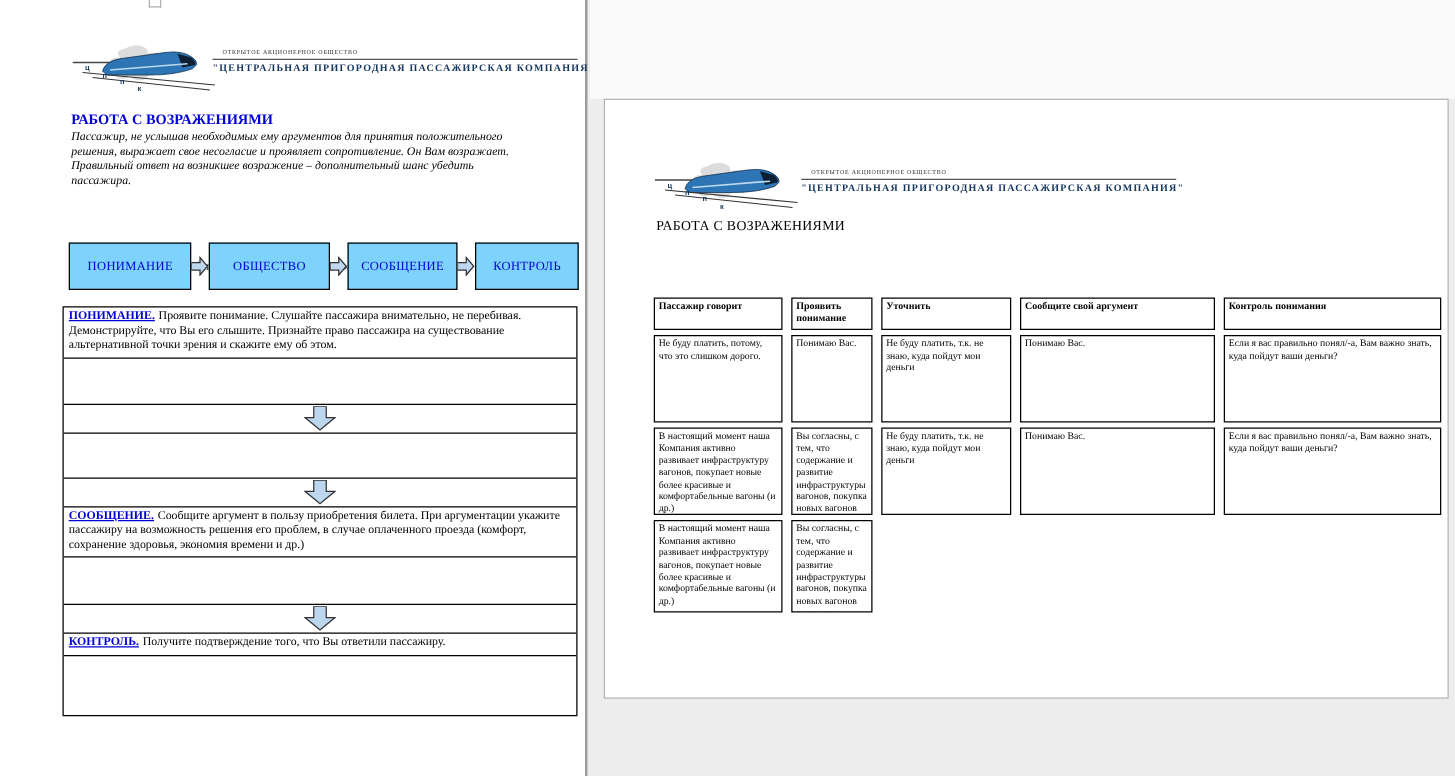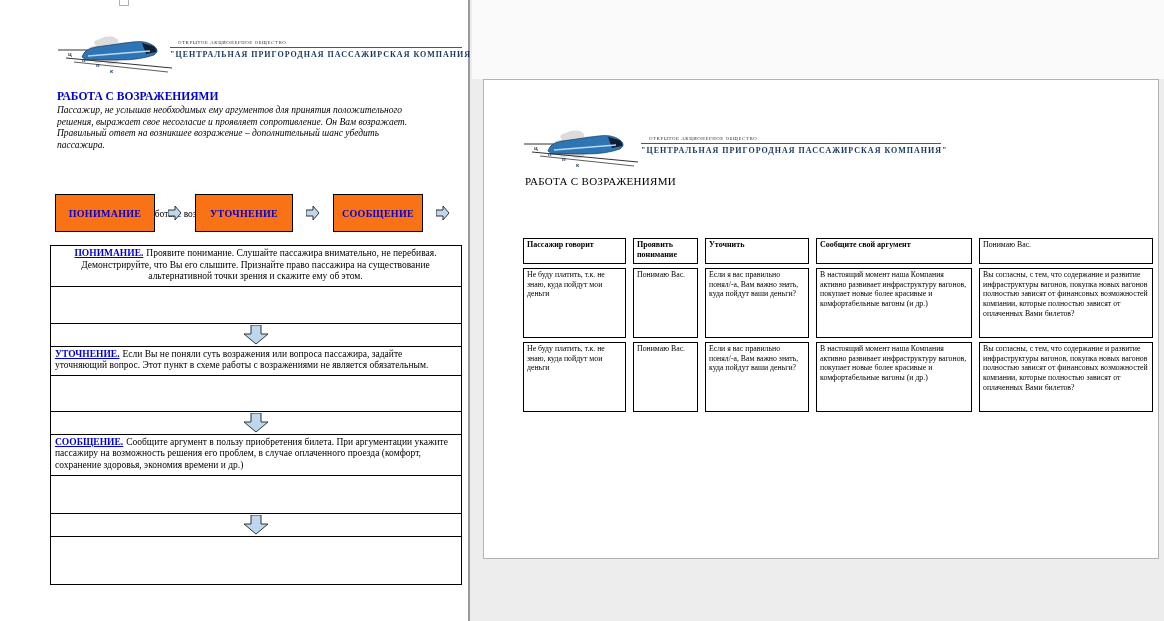--- a/index.html
+++ b/index.html
@@ -43,33 +43,33 @@
     font-size:9.5px; line-height:1.23;font-style:italic;
   }
   .lp-technique {
     position:absolute; left:57px; top:167px; width:360px; font-size:9.5px;margin-top:42px;
   }
   .flow {
     position:absolute; left:55px; top:194px; width:408px; height:38px;
     display:flex; align-items:center;
   }
   .flow-box {
-    height:38px; border:1.5px solid #000; background:#f97316;
+    height:38px; border:1.5px solid #000; background:#7dd3fc;
     display:flex; align-items:center; justify-content:center;
-    font-size:10px; font-weight:bold; color:#0000D6; letter-spacing:.3px;
+    font-size:10px; font-weight:normal; color:#0000D6; letter-spacing:.3px;
   }
   .fb1{width:100px;} .fb2{width:98px;} .fb3{width:90px;} .fb4{width:84px;}
   .flow-arrow { flex:1; display:flex; align-items:center; justify-content:center; }
 
   .sections {
     position:absolute; left:50px; top:245px; width:412px;
     border:1.5px solid #000; background:#fff;
   }
   .sec-text { padding:2px 5px 3px 4px; font-size:9.5px; line-height:1.22; border-top:1.5px solid #000; }
-  .sections > div:first-child { border-top:none;text-align:center; }
+  .sections > div:first-child { border-top:none; }
   .sec-head { font-weight:bold; color:#0000D6; text-decoration:underline; margin-right:3px; }
   .sec-empty { border-top:1.5px solid #000; }
   .se1{height:37px;} .se2{height:36px;} .se3{height:38px;} .se4{height:48px;}
   .sec-arrow {
     border-top:1.5px solid #000; height:23px;
     display:flex; align-items:center; justify-content:center;
   }
 
   
   .right-bg-top {
@@ -143,65 +143,66 @@
 
   <p class="lp-technique">Используйте технику работы с возражениями «ПУСК»</p>
 
   <div class="flow">
     <div class="flow-box fb1">ПОНИМАНИЕ</div>
     <div class="flow-arrow">
       <svg width="14" height="16" viewBox="0 0 14 16">
           <path d="M0 5 H7 V1 L13 8 L7 15 V11 H0 Z" fill="#BDD7EE" stroke="#333" stroke-width="1"></path>
         </svg>
     </div>
-    <div class="flow-box fb2">УТОЧНЕНИЕ</div>
+    <div class="flow-box fb2">ОБЩЕСТВО</div>
     <div class="flow-arrow">
       <svg width="14" height="16" viewBox="0 0 14 16">
           <path d="M0 5 H7 V1 L13 8 L7 15 V11 H0 Z" fill="#BDD7EE" stroke="#333" stroke-width="1"></path>
         </svg>
     </div>
     <div class="flow-box fb3">СООБЩЕНИЕ</div>
     <div class="flow-arrow">
       <svg width="14" height="16" viewBox="0 0 14 16">
           <path d="M0 5 H7 V1 L13 8 L7 15 V11 H0 Z" fill="#BDD7EE" stroke="#333" stroke-width="1"></path>
         </svg>
     </div>
+    <div class="flow-box fb4">КОНТРОЛЬ</div>
   </div>
 
   <div class="sections">
     <div class="sec-text">
       <span class="sec-head">ПОНИМАНИЕ.</span><span>Проявите понимание. Слушайте пассажира внимательно, не перебивая. Демонстрируйте, что Вы его слышите. Признайте право пассажира на существование альтернативной точки зрения и скажите ему об этом.</span>
     </div>
     <div class="sec-empty se1"></div>
     <div class="sec-arrow">
       <svg width="26" height="20" viewBox="0 0 26 20">
           <path d="M8 0 H18 V9 H25 L13 19 L1 9 H8 Z" fill="#BDD7EE" stroke="#333" stroke-width="1"></path>
         </svg>
     </div>
 
-    <div class="sec-text">
-      <span class="sec-head">УТОЧНЕНИЕ.</span><span>Если Вы не поняли суть возражения или вопроса пассажира, задайте уточняющий вопрос. Этот пункт в схеме работы с возражениями не является обязательным.</span>
-    </div>
     <div class="sec-empty se2"></div>
     <div class="sec-arrow">
       <svg width="26" height="20" viewBox="0 0 26 20">
           <path d="M8 0 H18 V9 H25 L13 19 L1 9 H8 Z" fill="#BDD7EE" stroke="#333" stroke-width="1"></path>
         </svg>
     </div>
 
     <div class="sec-text">
       <span class="sec-head">СООБЩЕНИЕ.</span><span>Сообщите аргумент в пользу приобретения билета. При аргументации укажите пассажиру на возможность решения его проблем, в случае оплаченного проезда (комфорт, сохранение здоровья, экономия времени и др.)</span>
     </div>
     <div class="sec-empty se3"></div>
     <div class="sec-arrow">
       <svg width="26" height="20" viewBox="0 0 26 20">
           <path d="M8 0 H18 V9 H25 L13 19 L1 9 H8 Z" fill="#BDD7EE" stroke="#333" stroke-width="1"></path>
         </svg>
     </div>
 
+    <div class="sec-text">
+      <span class="sec-head">КОНТРОЛЬ.</span><span>Получите подтверждение того, что Вы ответили пассажиру.</span>
+    </div>
     <div class="sec-empty se4"></div>
   </div>
 </div>
 
 <div class="right-bg-top"></div>
 
 <div class="right-page">
 
   <div class="logo-wrap rp-logo">
     <svg viewBox="0 0 118 38" width="118" height="38">
@@ -227,21 +228,23 @@
 
   <div class="rp-title">РАБОТА С ВОЗРАЖЕНИЯМИ</div>
 
 
   <div class="obj-table">
 
     <div class="th">Пассажир говорит</div>
     <div class="th">Проявить понимание</div>
     <div class="th">Уточнить</div>
     <div class="th">Сообщите свой аргумент</div>
-
+    <div class="th">Контроль понимания</div>
+
+    <div class="td">Не буду платить, потому, что это слишком дорого.</div>
     <div class="td">Понимаю Вас.</div>
 
     <div class="td">Не буду платить, т.к. не знаю, куда пойдут мои деньги</div>
     <div class="td">Понимаю Вас.</div>
     <div class="td">Если я вас правильно понял/-а, Вам важно знать, куда пойдут ваши деньги?</div>
     <div class="td">В настоящий момент наша Компания активно развивает инфраструктуру вагонов, покупает новые более красивые и комфортабельные вагоны (и др.)</div>
     <div class="td">Вы согласны, с тем, что содержание и развитие инфраструктуры вагонов, покупка новых вагонов полностью зависят от финансовых возможностей компании, которые полностью зависят от оплаченных Вами билетов?</div>
 
     <div class="td">Не буду платить, т.к. не знаю, куда пойдут мои деньги</div>
     <div class="td">Понимаю Вас.</div>

